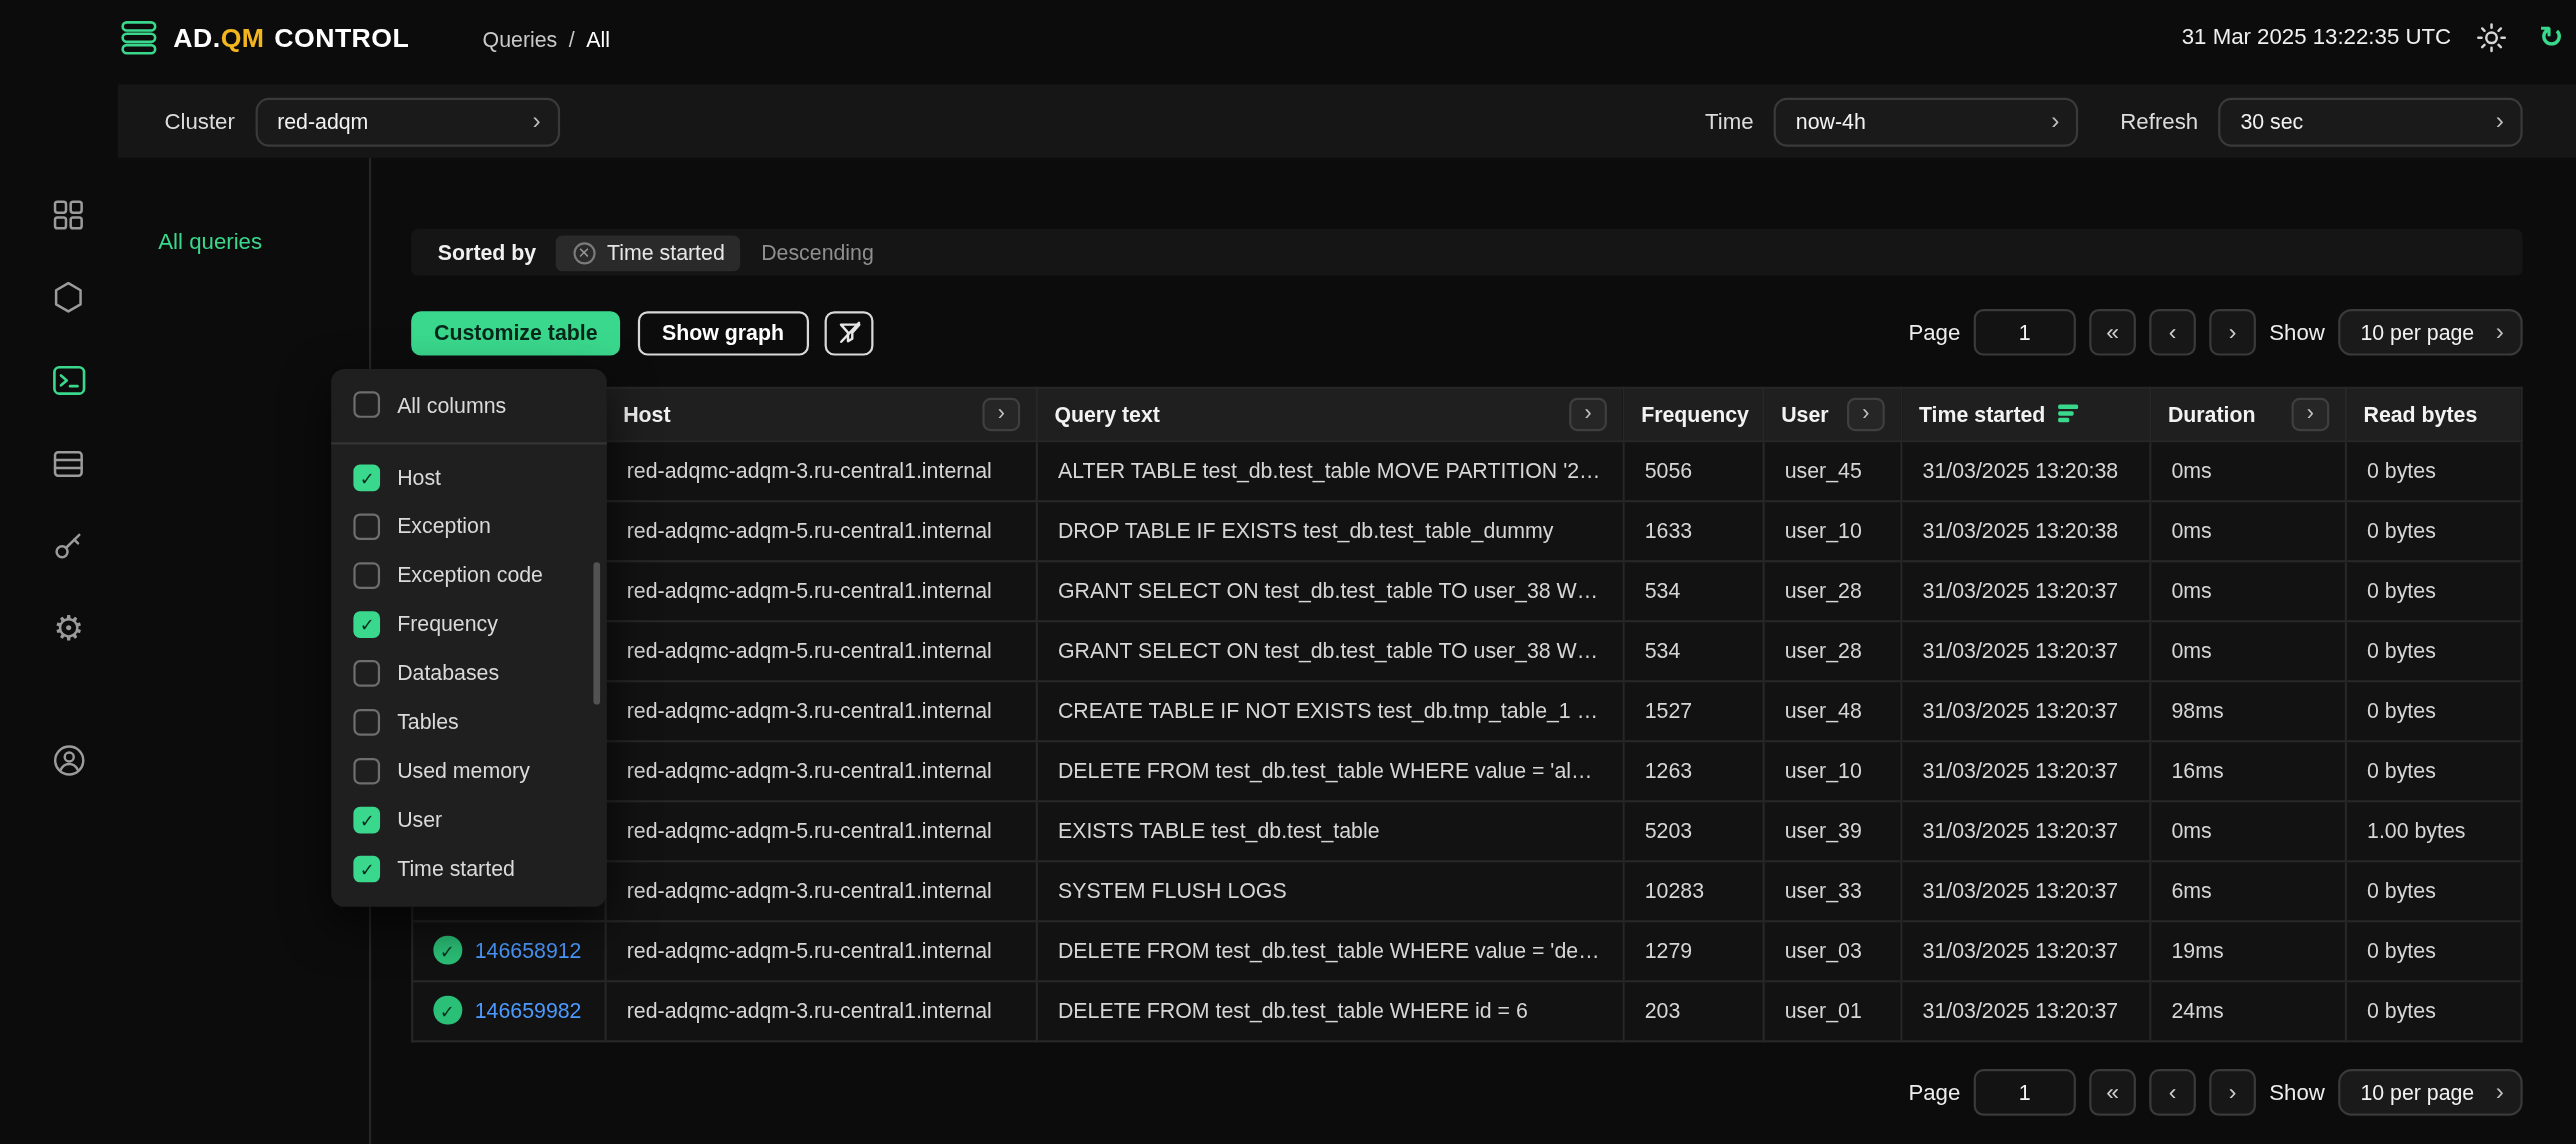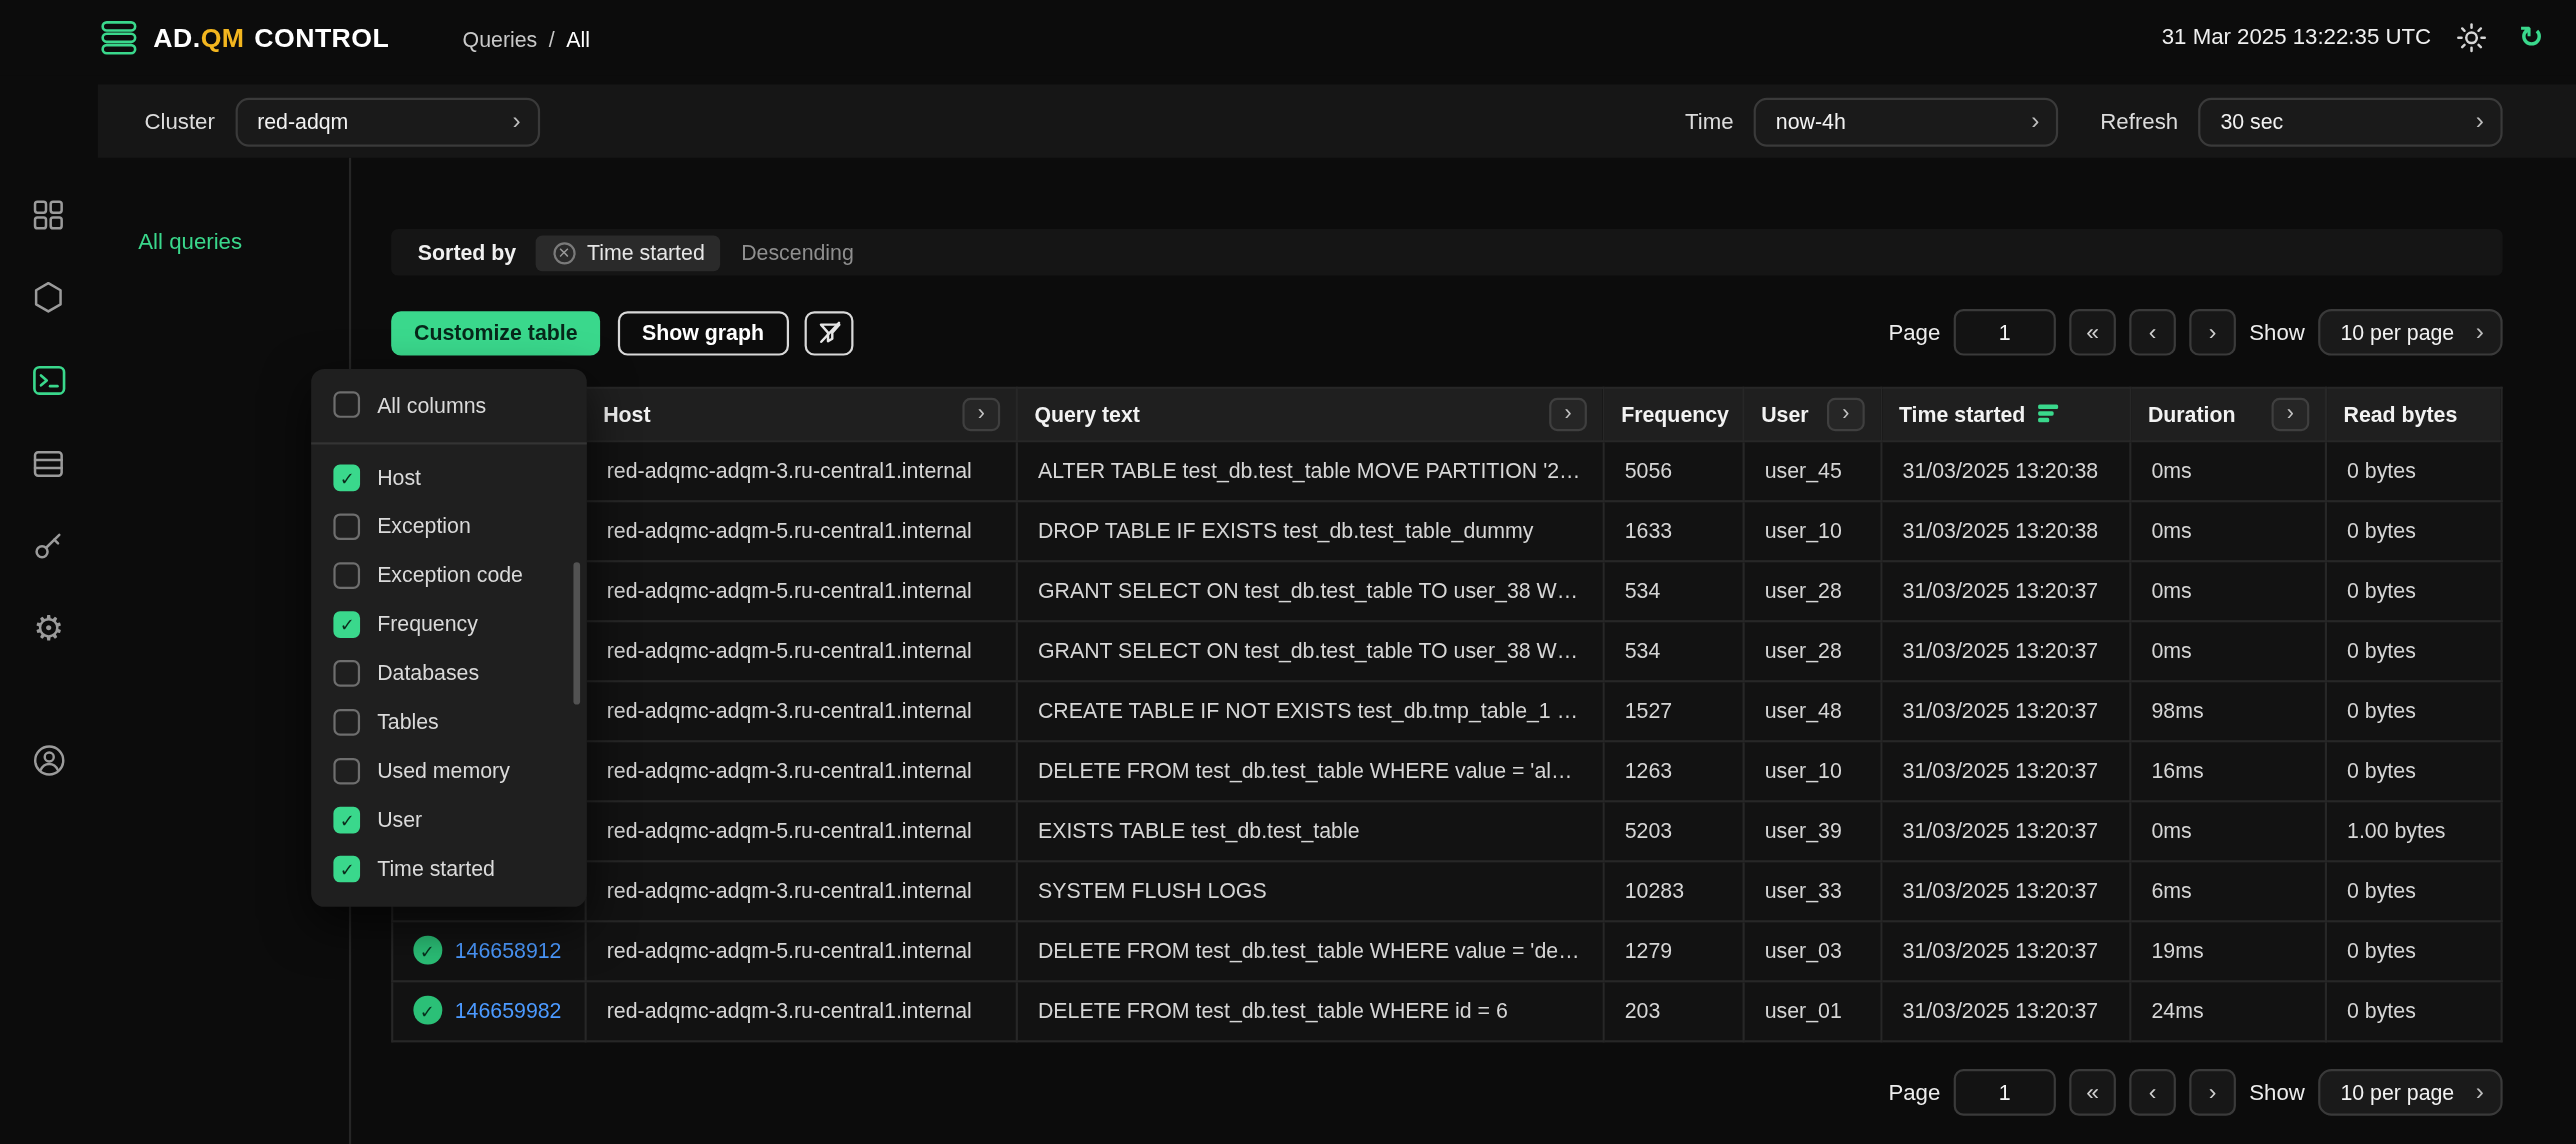--- a/index.html
+++ b/index.html
@@ -1,18 +1,18 @@
 <!DOCTYPE html>
 <html style="font-size:12px"><head>
 <meta charset="utf-8">
 <style>
   * { box-sizing: border-box; margin: 0; padding: 0; }
   html, body { background: #0c0c0c; }
   body { width: 2576px; height: 1144px; overflow: hidden; font-family: "Liberation Sans", "DejaVu Sans", sans-serif; }
-  #stage { position: relative; width: 2576px; height: 1144px; overflow: hidden; }
+  #stage { position: relative; width: 2576px; height: 1144px; overflow: hidden; padding-left: 20px; }
   .app { position: relative; width: 1159px; height: 515px; transform: scale(2.2226); transform-origin: 0 0; background: #0c0c0c; color: #e8e8e8; }
 
   
   .topbar { height: 34px; display: flex; align-items: center; padding: 0 12px 0 44px; background: #0c0c0c; }
   .logo { display: flex; align-items: center; gap: 6px; }
   .logo svg { display: block; }
   .logo-text { font-size: 12px; font-weight: 700; letter-spacing: 0.2px; display: flex; align-items: baseline; }
   .logo-ad { color: #ffffff; }
   .logo-qm { color: #f3b61f; }
   .logo-control { color: #ffffff; margin-left: 4.4px; font-weight: 700; }

